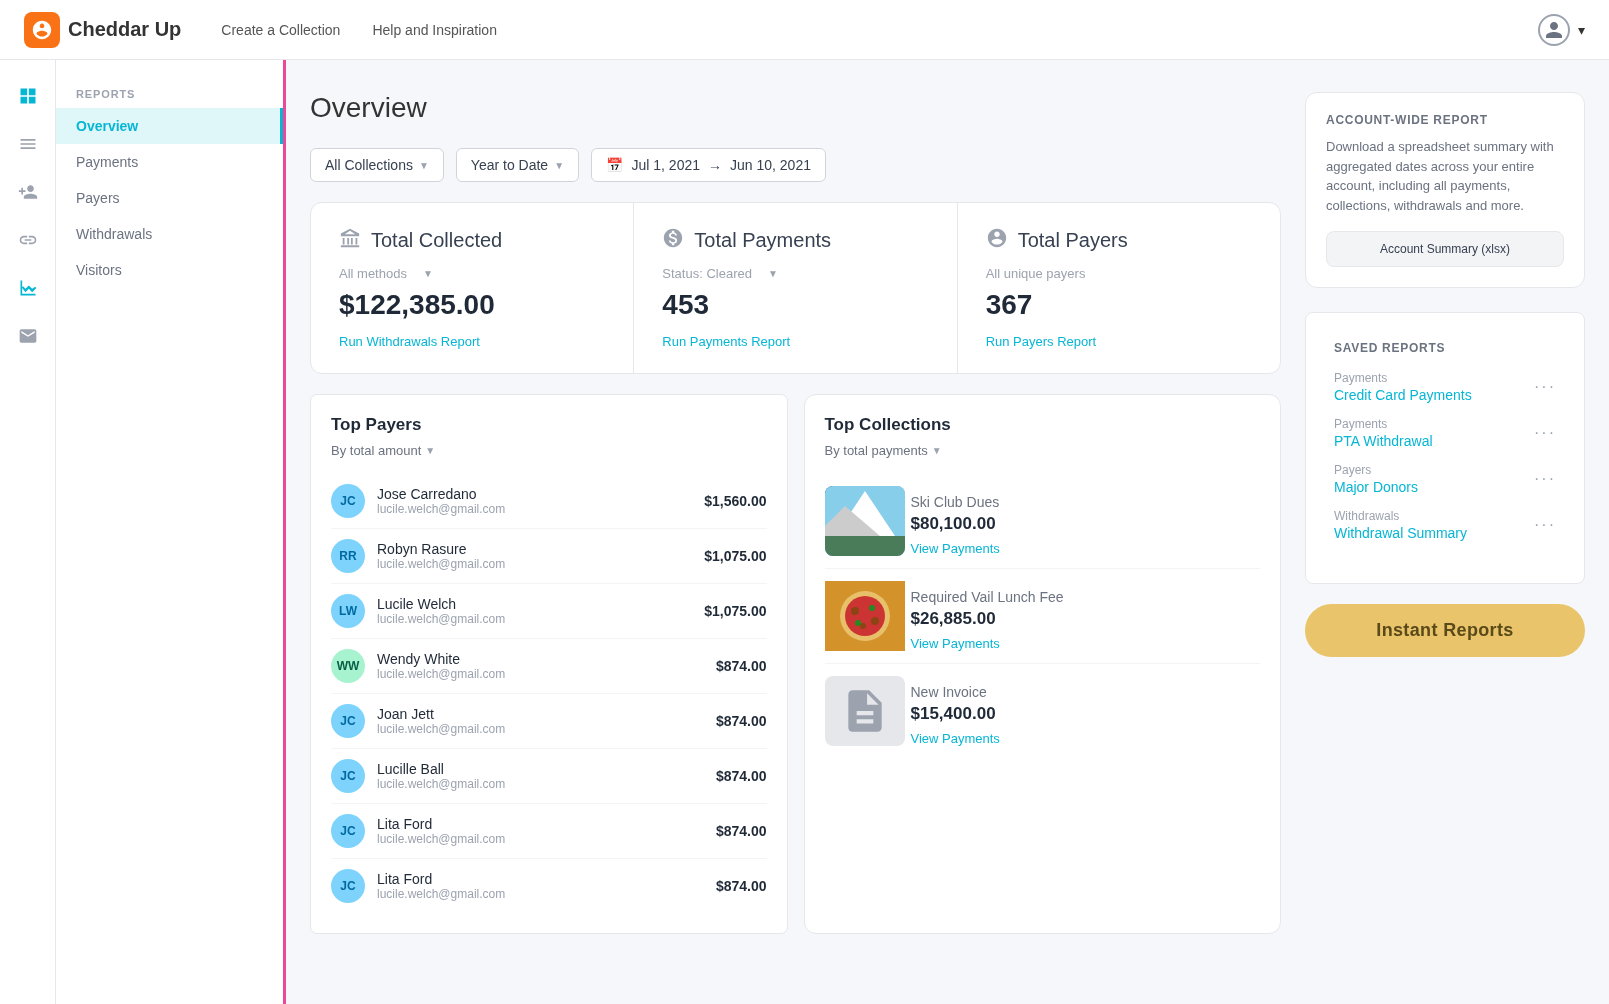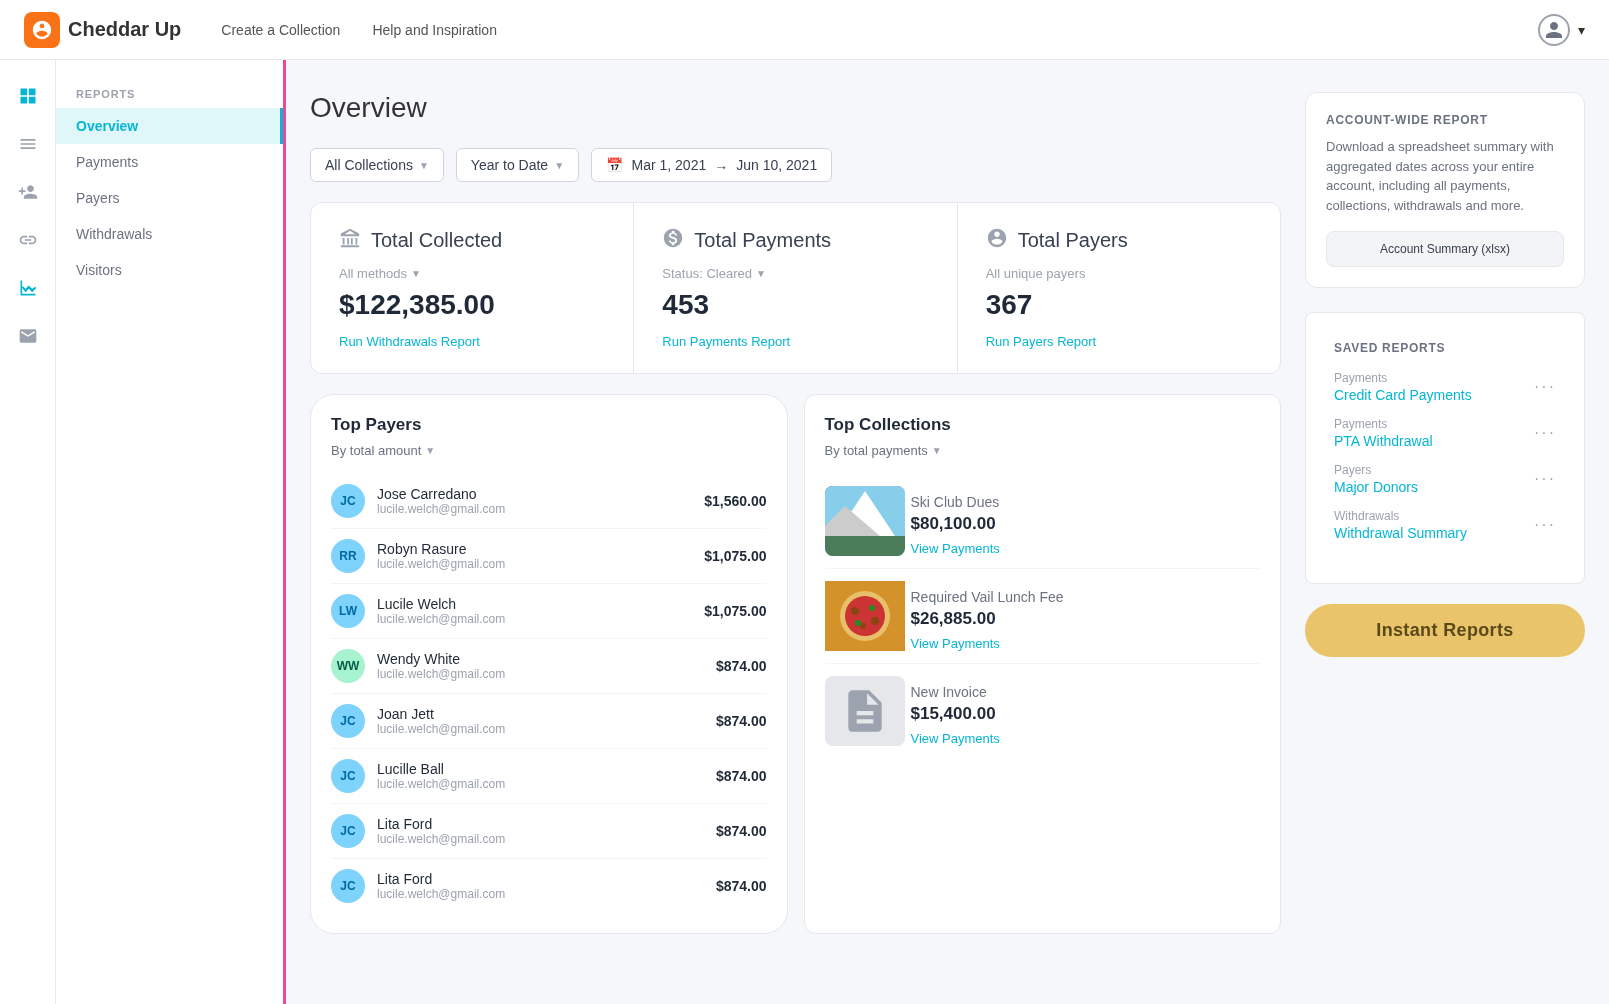--- a/index.html
+++ b/index.html
@@ -66,28 +66,28 @@
     
     .stats-row {
       display: flex; gap: 0; border: 1px solid #e5e7eb; border-radius: 12px;
       background: #fff; margin-bottom: 20px; overflow: hidden;
     }
     .stat-card { flex: 1; padding: 24px 28px; border-right: 1px solid #e5e7eb; }
     .stat-card:last-child { border-right: none; }
     .stat-header { display: flex; align-items: center; gap: 10px; margin-bottom: 12px; }
     .stat-icon { color: #9ca3af; font-size: 18px; }
     .stat-title { font-size: 20px; color: #374151; font-weight: 500; }
-    .stat-subtitle { font-size: 13px; color: #9ca3af; margin-bottom: 8px; display: flex; align-items: center; gap: 4px; }
+    .stat-subtitle { font-size: 13px; color: #9ca3af; margin-bottom: 8px; display: flex; align-items: center; gap: 16px; }
     .stat-value { font-size: 28px; font-weight: 600; color: #1f2937; margin-bottom: 12px; }
     .stat-link { color: #06b6d4; font-size: 13px; text-decoration: none; cursor: pointer; }
 
     
     .bottom-row { display: flex; gap: 16px; }
     .top-payers-card {
-      flex: 1; background: #fff; border: 1px solid #e5e7eb; border-radius: 24px;
+      flex: 1; background: #fff; border: 1px solid #e5e7eb; border-radius: 7px;
       padding: 20px; overflow: hidden;
     }
     .top-collections-card {
       flex: 1; background: #fff; border: 1px solid #e5e7eb; border-radius: 12px;
       padding: 20px; overflow: hidden;
     }
     .card-title { font-size: 17px; font-weight: 600; color: #1f2937; margin-bottom: 8px; }
     .sort-label { display: flex; align-items: center; gap: 4px; font-size: 13px; color: #6b7280; margin-bottom: 16px; cursor: pointer; }
 
     
@@ -238,21 +238,21 @@
       <div class="filter-select">
         <span>All Collections</span>
         <span class="dropdown-arrow">▼</span>
       </div>
       <div class="filter-select">
         <span>Year to Date</span>
         <span class="dropdown-arrow">▼</span>
       </div>
       <div class="date-range">
         <span>📅</span>
-        <span>Mar 1, 2021</span>
+        <span>Jul 1, 2021</span>
         <span>→</span>
         <span>Jun 10, 2021</span>
       </div>
     </div>
 
     <div class="stats-row">
 
       <div class="stat-card">
         <div class="stat-header">
           <span class="stat-icon">

